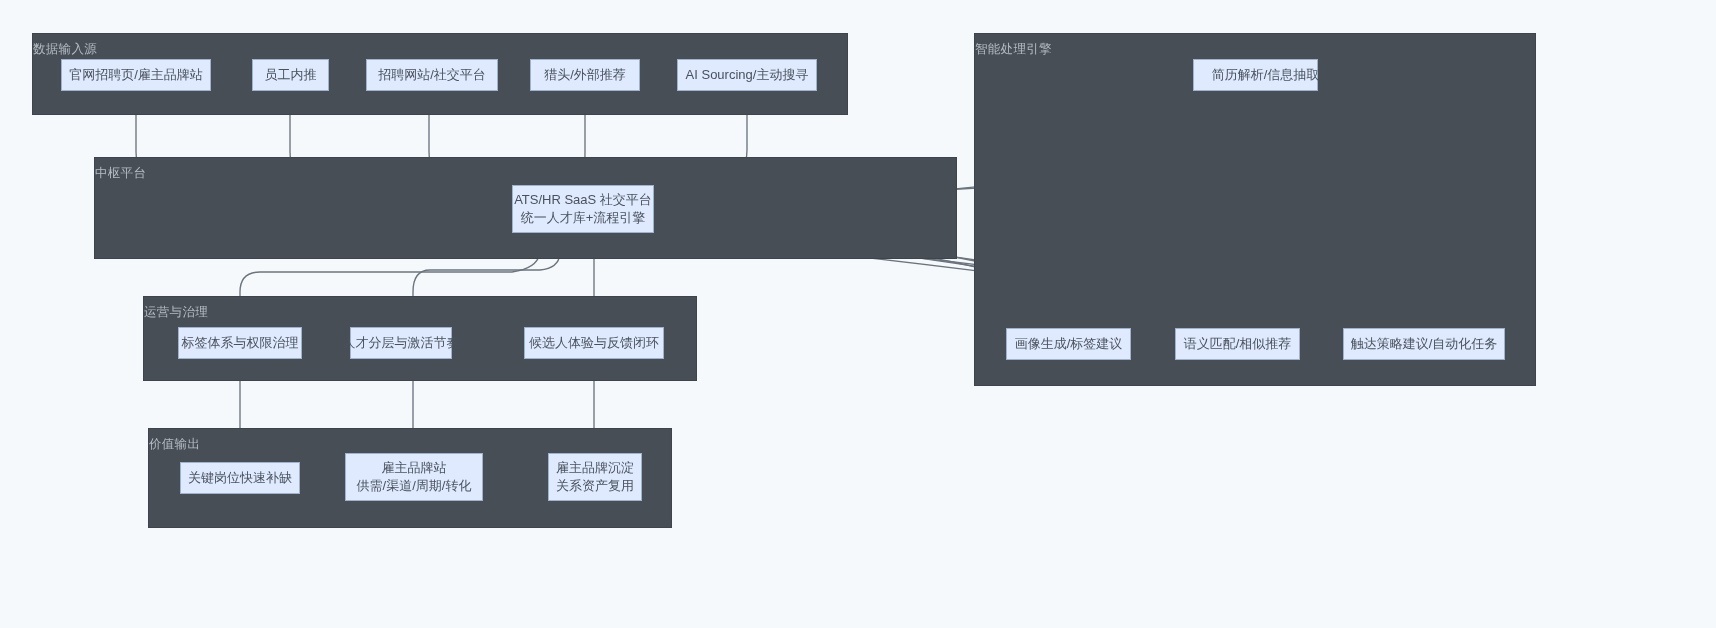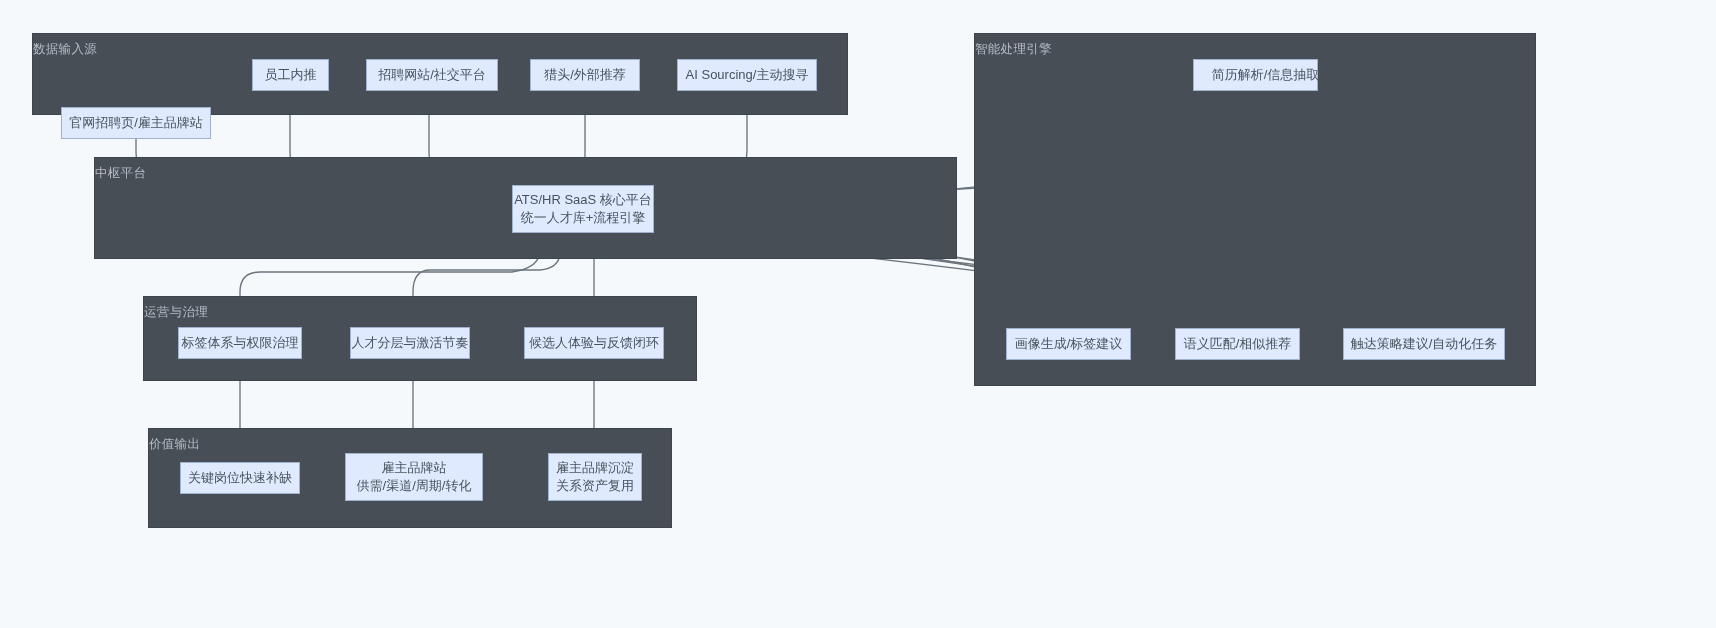--- a/index.html
+++ b/index.html
@@ -78,21 +78,21 @@
 
       <path d="M240,359 L240,457"></path>
       <path d="M413,359 L413,448"></path>
       <path d="M594,359 L594,448"></path>
     </g>
   </svg>
 
   <div class="cluster" style="left:32px;top:33px;width:816px;height:82px;">
     <div class="cluster-label">数据输入源</div>
   </div>
-  <div class="node" style="left:61px;top:59px;width:150px;height:32px;margin-top:48px;">
+  <div class="node" style="left:61px;top:59px;width:150px;height:32px;">
     <span>官网招聘页/雇主品牌站</span>
   </div>
   <div class="node" style="left:252px;top:59px;width:77px;height:32px;">
     <span>员工内推</span>
   </div>
   <div class="node" style="left:366px;top:59px;width:132px;height:32px;">
     <span>招聘网站/社交平台</span>
   </div>
   <div class="node" style="left:530px;top:59px;width:110px;height:32px;">
     <span>猎头/外部推荐</span>
@@ -114,31 +114,31 @@
     <span>语义匹配/相似推荐</span>
   </div>
   <div class="node" style="left:1343px;top:328px;width:162px;height:32px;">
     <span>触达策略建议/自动化任务</span>
   </div>
 
   <div class="cluster" style="left:94px;top:157px;width:863px;height:102px;">
     <div class="cluster-label">中枢平台</div>
   </div>
   <div class="node" style="left:512px;top:185px;width:142px;height:48px;">
-    <span>ATS/HR SaaS 核心平台</span>
+    <span>ATS/HR SaaS 社交平台</span>
     <span>统一人才库+流程引擎</span>
   </div>
 
   <div class="cluster" style="left:143px;top:296px;width:554px;height:85px;">
     <div class="cluster-label">运营与治理</div>
   </div>
   <div class="node" style="left:178px;top:327px;width:124px;height:32px;">
     <span>标签体系与权限治理</span>
   </div>
-  <div class="node" style="left:350px;top:327px;width:120px;height:32px;">
+  <div class="node" style="left:350px;top:327px;width:102px;height:32px;">
     <span>人才分层与激活节奏</span>
   </div>
   <div class="node" style="left:524px;top:327px;width:140px;height:32px;">
     <span>候选人体验与反馈闭环</span>
   </div>
 
   <div class="cluster" style="left:148px;top:428px;width:524px;height:100px;">
     <div class="cluster-label">价值输出</div>
   </div>
   <div class="node" style="left:180px;top:462px;width:120px;height:32px;">

